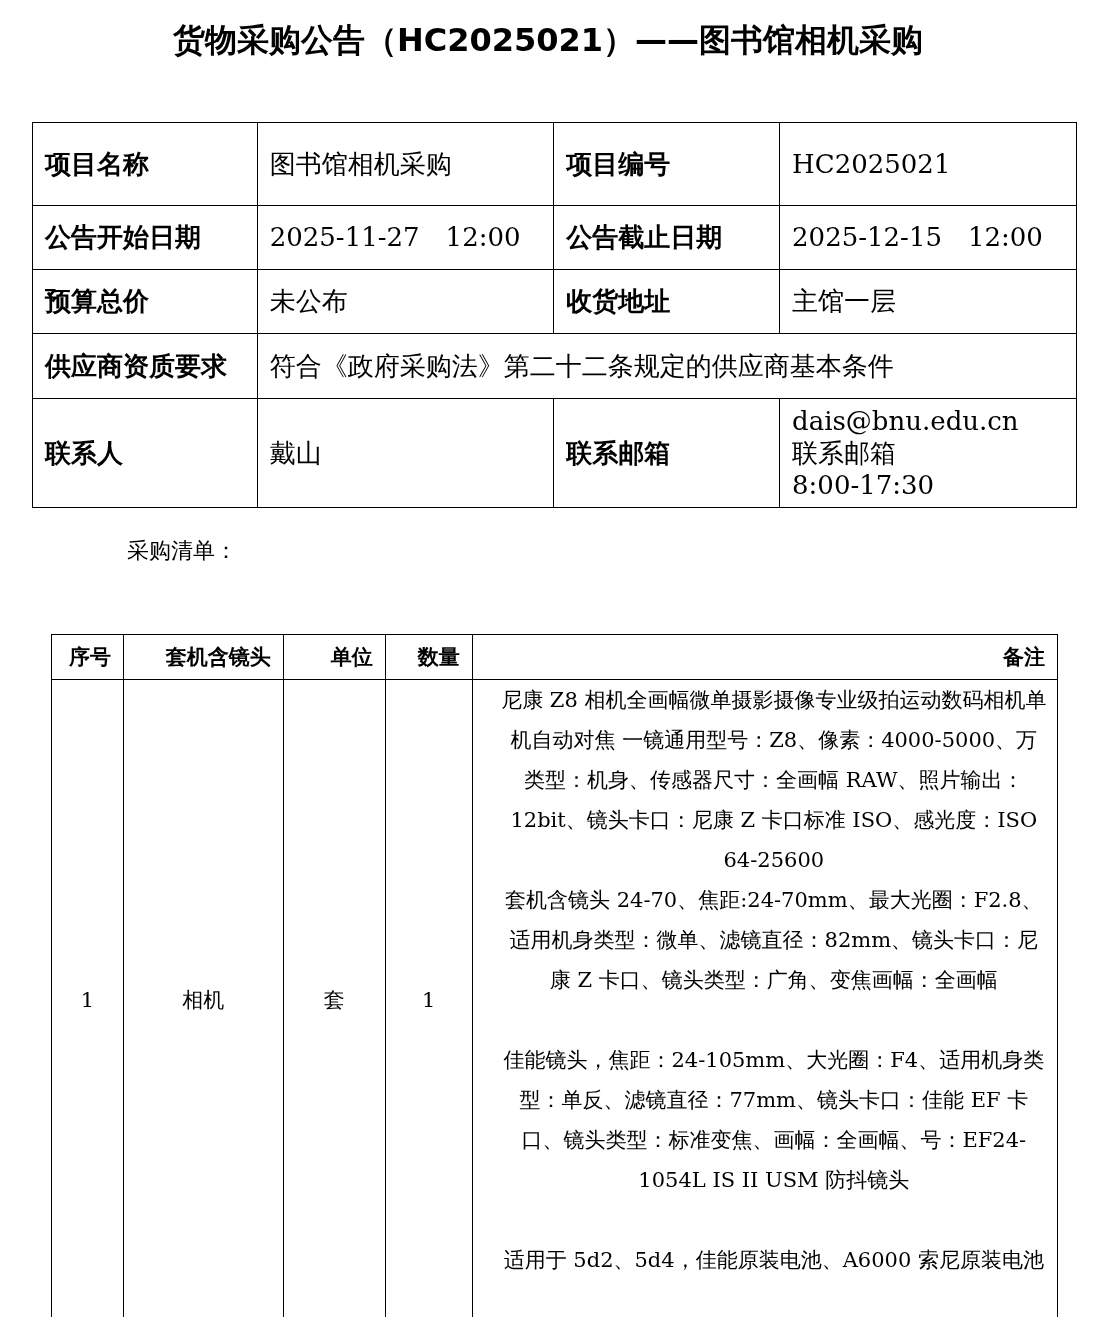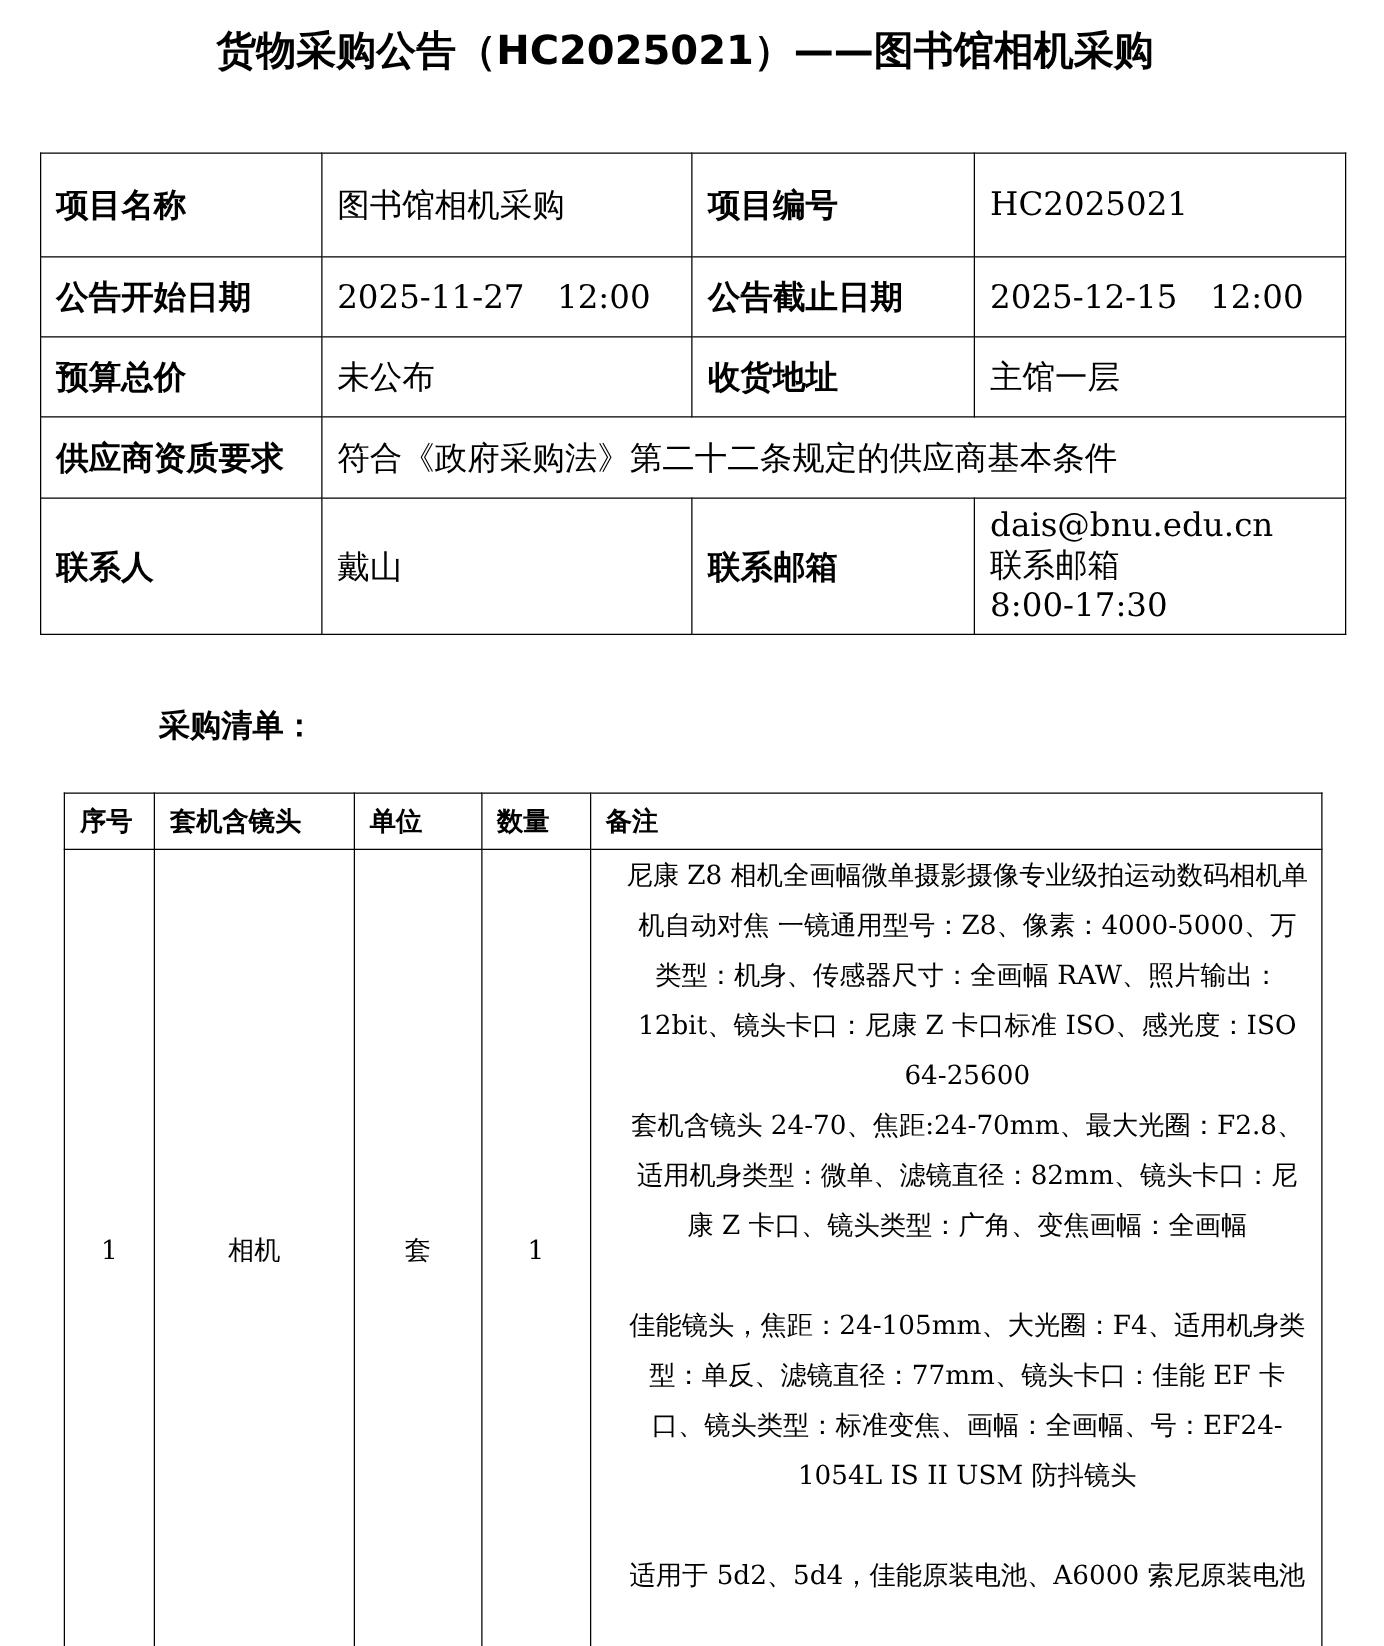--- a/index.html
+++ b/index.html
@@ -4,23 +4,23 @@
 <style>
   html, body { margin: 0; padding: 0; background: #ffffff; }
   body { width: 1107px; height: 1317px; position: relative; color: #000; font-family: "DejaVu Sans", sans-serif; overflow: hidden; }
   .title { position: absolute; left: 12px; top: 18px; width: 1072px; text-align: center; font-size: 32px; font-weight: bold; letter-spacing: 0px; line-height: 44px; }
   table { border-collapse: collapse; position: absolute; margin-top: 48px; }
   td, th { border: 1.5px solid #000; padding: 0 12px; }
   #info { left: 32px; top: 74px; width: 1045px; }
   #info td { font-size: 26px; vertical-align: middle; }
   #info td.lbl { font-weight: bold; }
   #info td.val { font-family: "DejaVu Serif", serif; }
-  .list-heading { position: absolute; left: 127px; top: 564px; font-size: 25px; font-weight: bold; }
+  .list-heading { position: absolute; left: 127px; top: 536px; font-size: 22px; font-weight: normal; }
   #items { left: 51px; top: 586px; width: 1007px; }
-  #items th { font-size: 21px; font-weight: bold; height: 44px; text-align: left; font-family: "DejaVu Serif", serif; }
+  #items th { font-size: 21px; font-weight: bold; height: 44px; text-align: right; font-family: "DejaVu Serif", serif; }
   #items td { font-family: "DejaVu Serif", serif; font-size: 21px; text-align: center; vertical-align: middle; }
   #items td.note { text-align: center; vertical-align: top; padding: 0 10px 0 28px; line-height: 40px; font-size: 21px; }
   .note p { margin: 0; }
   .note .gap { height: 40px; }
 </style>
 </head>
 <body>
 
 <div class="title">货物采购公告（HC2025021）——图书馆相机采购</div>
 

